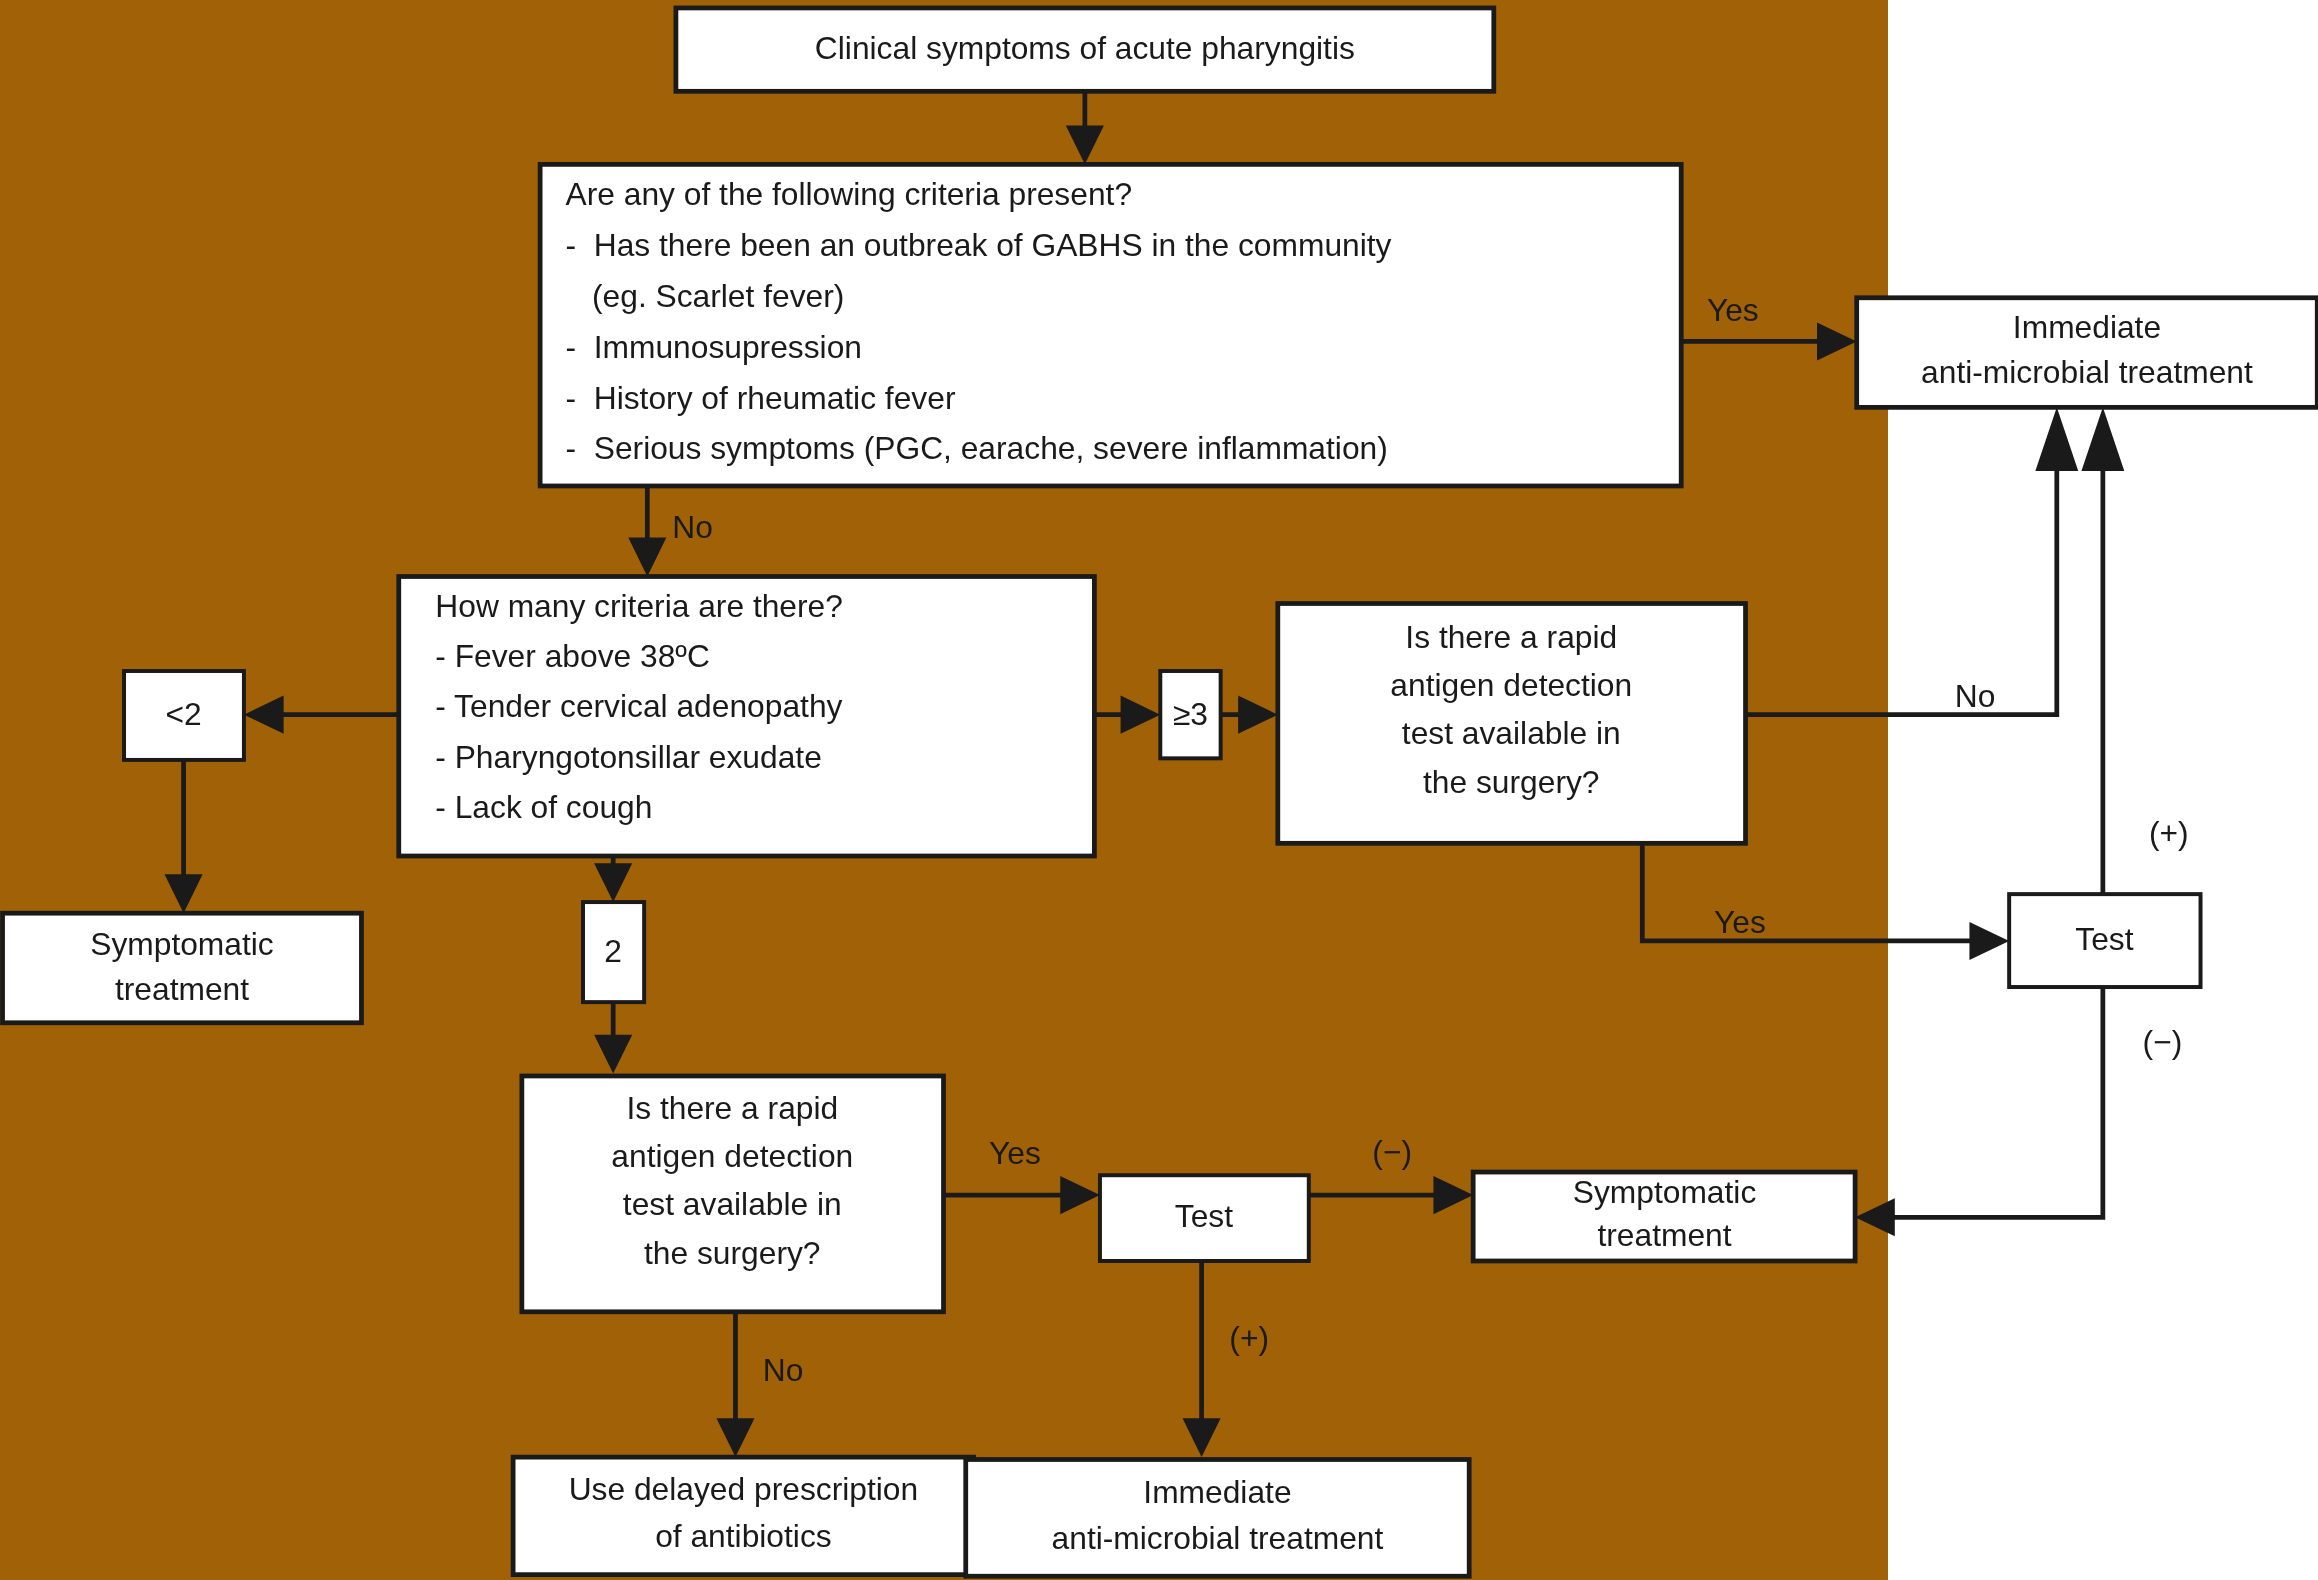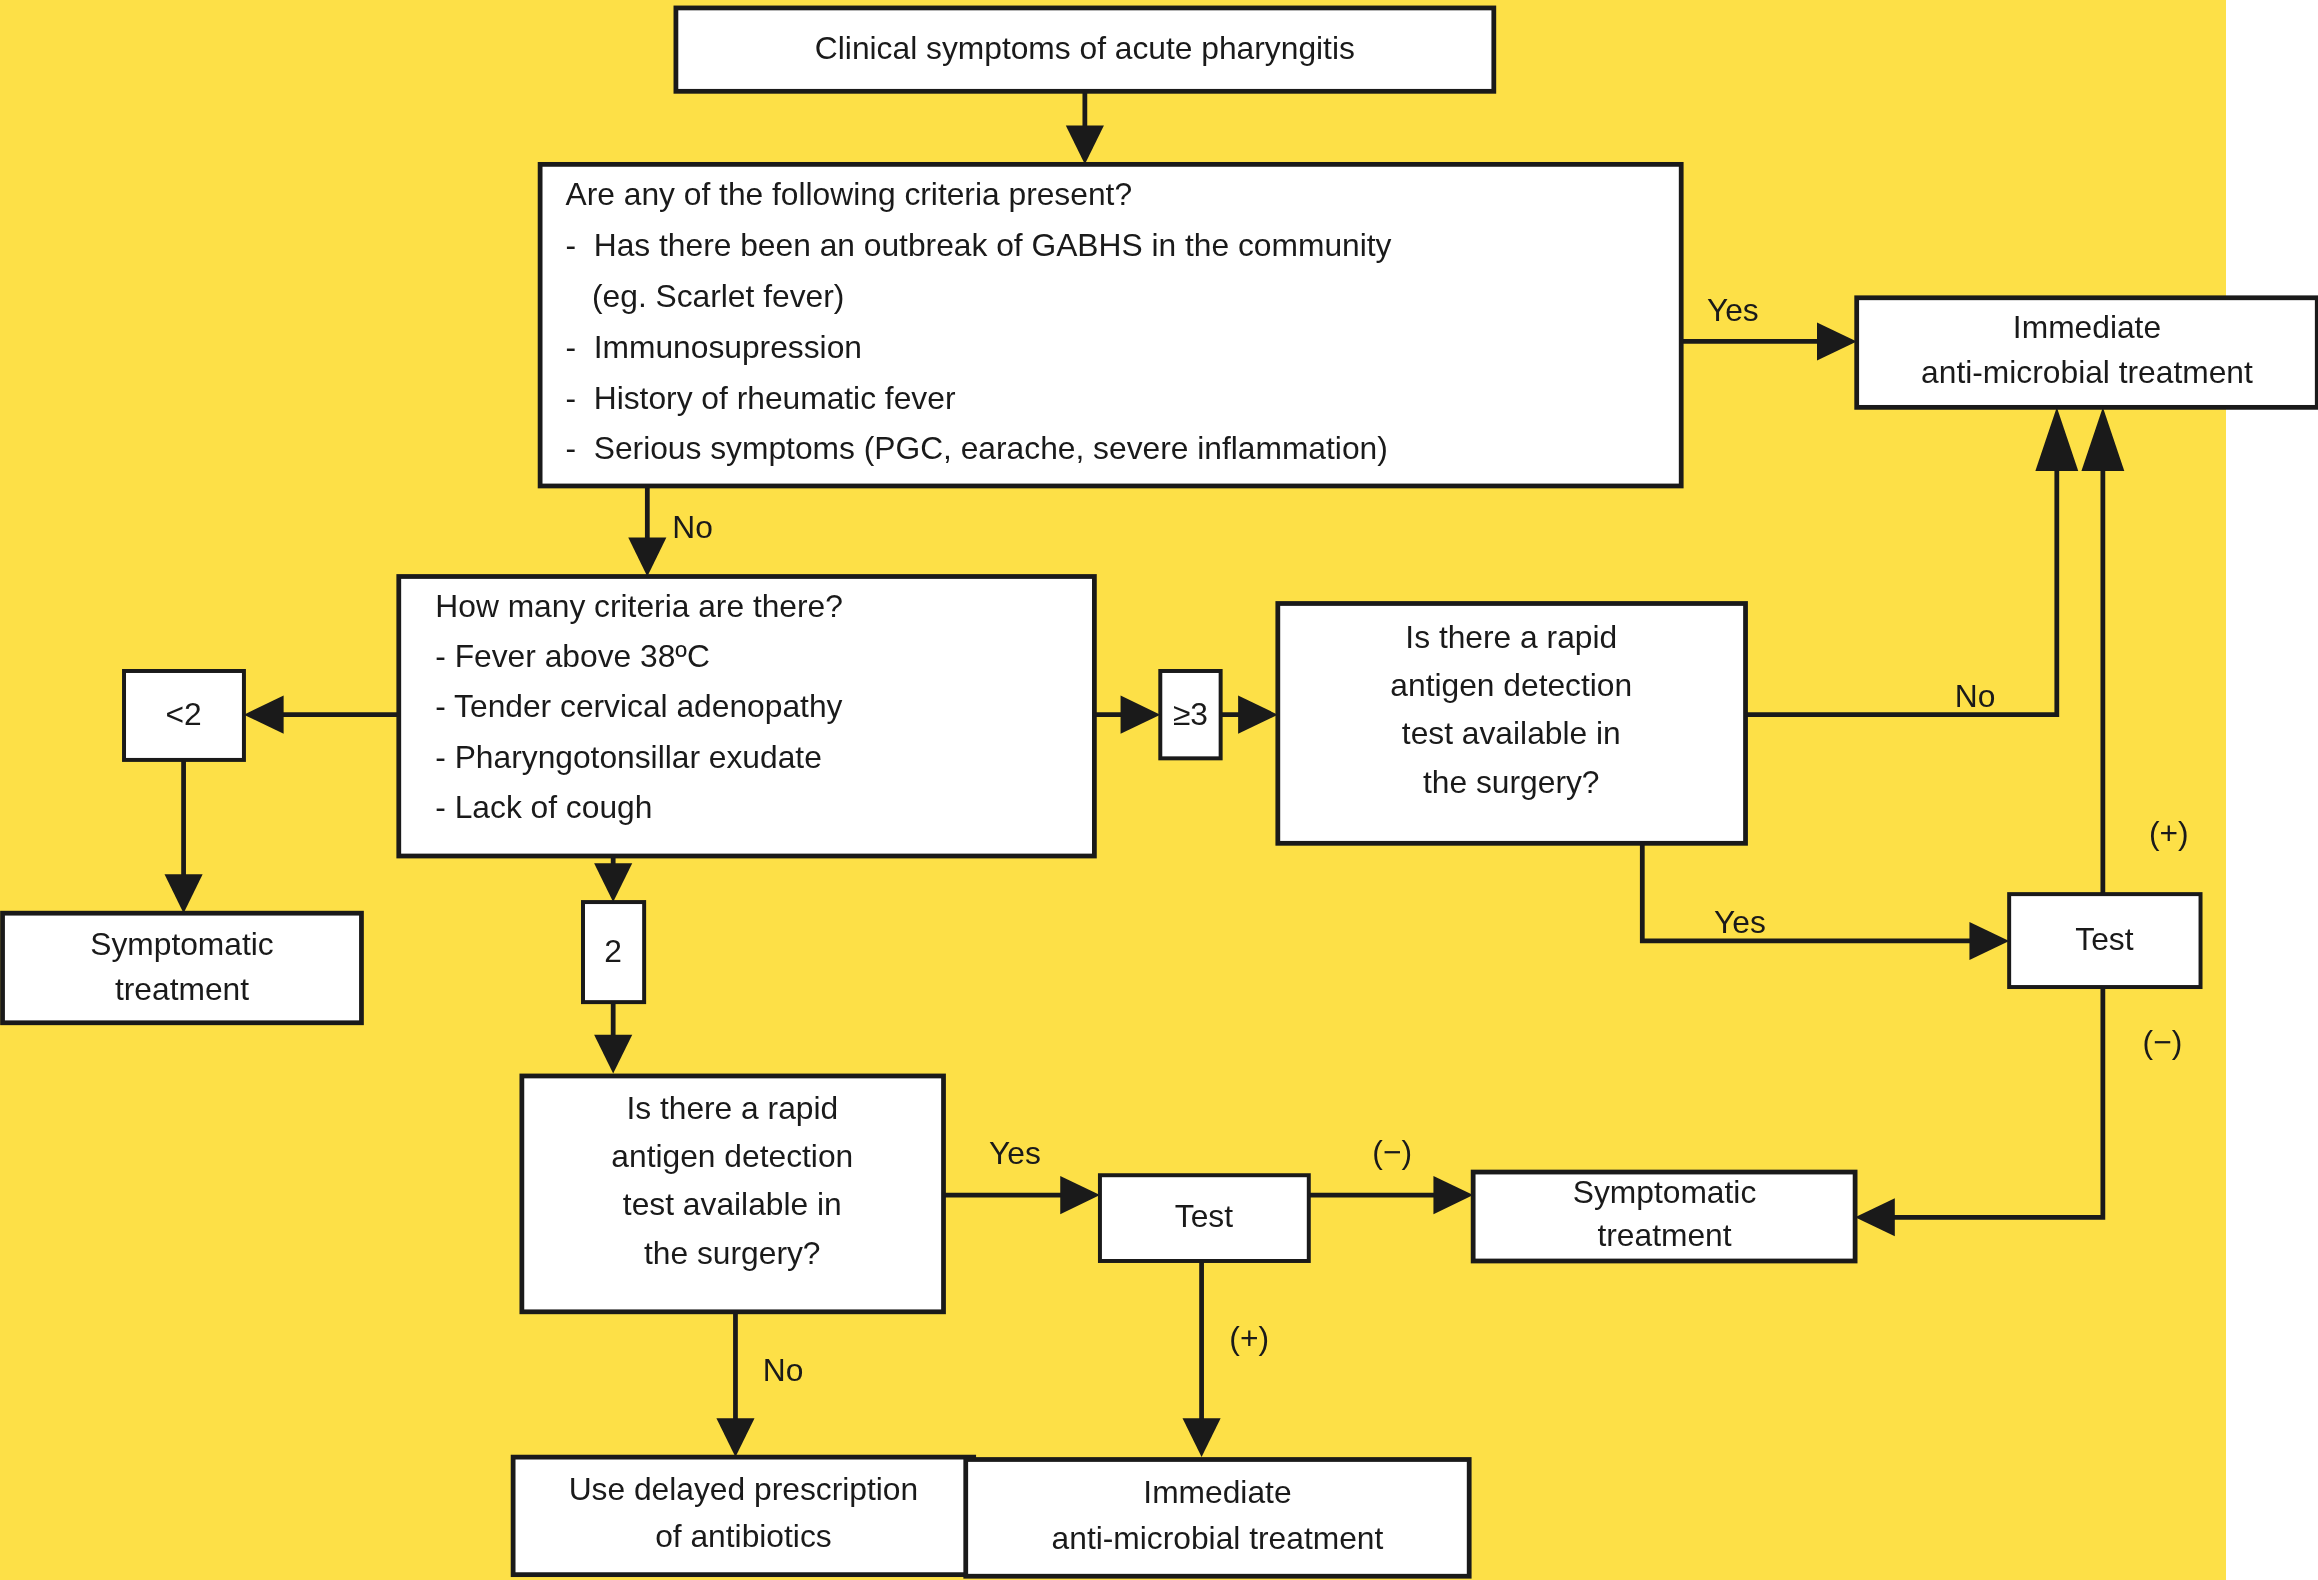--- a/index.html
+++ b/index.html
@@ -8,23 +8,23 @@
     background: #ffffff;
   }
   body {
     width: 2319px;
     height: 1581px;
     font-family: "Liberation Sans", sans-serif;
     overflow: hidden;
   }
   #flowchart-root {
     position: relative;
-    width: 2226px;
+    width: 1888px;
     height: 1581px;
-    background: #fde047;
+    background: #a16207;
   }
   svg#flow-svg {
     position: absolute;
     top: 0;
     left: 0;
     width: 2319px;
     height: 1581px;
   }
   .node-rect {
     fill: #ffffff;

